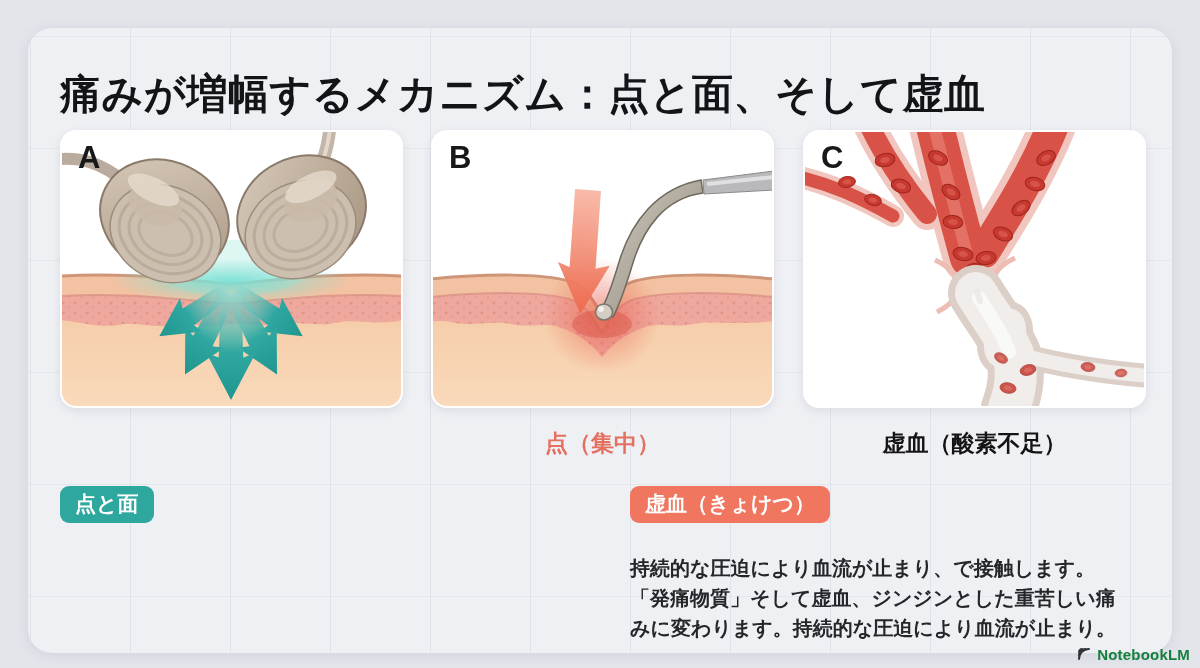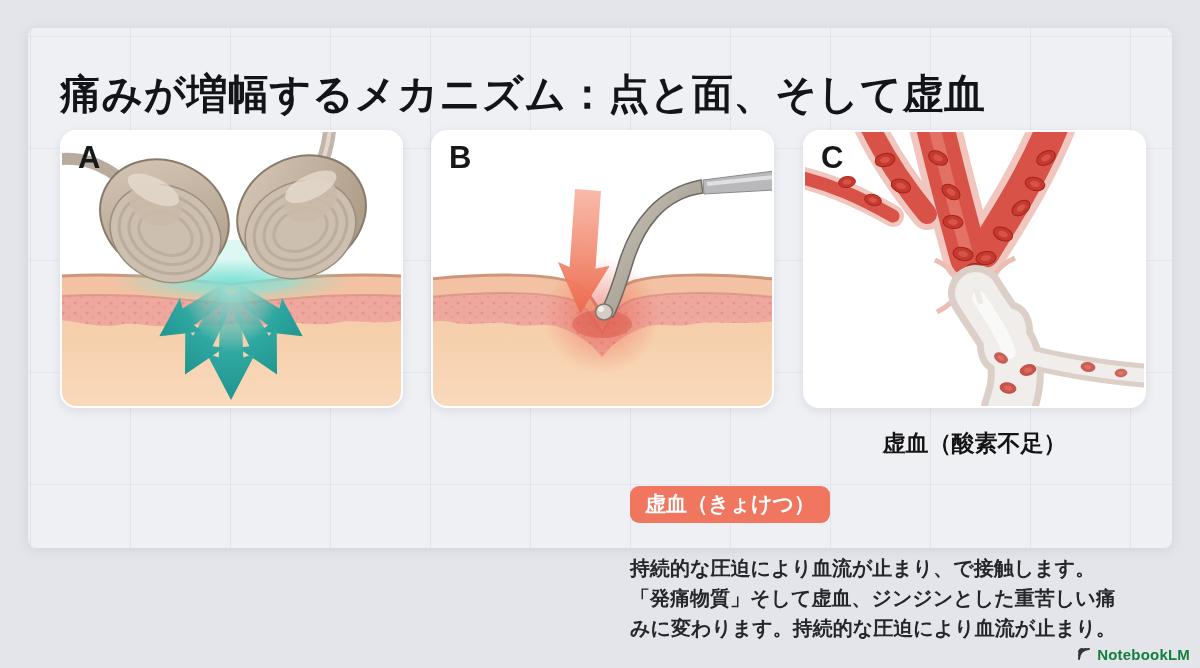--- a/index.html
+++ b/index.html
@@ -1,20 +1,20 @@
 <!DOCTYPE html>
 <html><head>
 <meta charset="utf-8">
 <style>
   html,body{margin:0;padding:0;}
   body{font-family:"Liberation Sans","DejaVu Sans",sans-serif;}
   .stage{position:relative;width:1200px;height:668px;background:#E3E5EB;overflow:hidden;}
   .card{
-    position:absolute;left:28px;top:28px;width:1144px;height:520px;
-    background-color:#EFF0F4;border-radius:8px;
+    position:absolute;left:28px;top:28px;width:1144px;height:625px;
+    background-color:#EFF0F4;border-radius:24px;
     background-image:
       linear-gradient(to right, rgba(203,208,221,0.40) 1px, transparent 1px),
       linear-gradient(to bottom, rgba(203,208,221,0.28) 1px, transparent 1px);
     background-size:100px 112px;background-position:2px 8px;
     box-shadow:0 2px 12px rgba(120,130,155,0.18);
   }
   .title{
     position:absolute;left:32px;top:14px;width:1080px;
     font-size:41px;line-height:1.25;font-weight:900;color:#131417;letter-spacing:0.5px;
   }
@@ -243,22 +243,24 @@
 
         <use href="#rbc" transform="translate(225,240) rotate(-15) scale(0.8)" opacity="0.85"></use>
         <use href="#rbc" transform="translate(205,258) rotate(10) scale(0.8)" opacity="0.85"></use>
         <use href="#rbc" transform="translate(198,228) rotate(30) scale(0.7)" opacity="0.8"></use>
         <use href="#rbc" transform="translate(285,237) rotate(8) scale(0.7)" opacity="0.8"></use>
         <use href="#rbc" transform="translate(318,243) rotate(-5) scale(0.6)" opacity="0.75"></use>
       </svg>
       <span class="panel-label">C</span>
     </figure>
 
+    <div class="caption caption-b">点（集中）</div>
     <div class="caption caption-c">虚血（酸素不足）</div>
 
+    <span class="badge badge-teal">点と面</span>
 
     <span class="badge badge-coral">虚血（きょけつ）</span>
     <p class="paragraph paragraph-right">
       <span>持続的な圧迫により血流が止まり、で接触します。</span>
       <span>「発痛物質」そして虚血、ジンジンとした重苦しい痛</span>
       <span>みに変わります。持続的な圧迫により血流が止まり。</span>
     </p>
   </div>
 
   <div class="footer">

